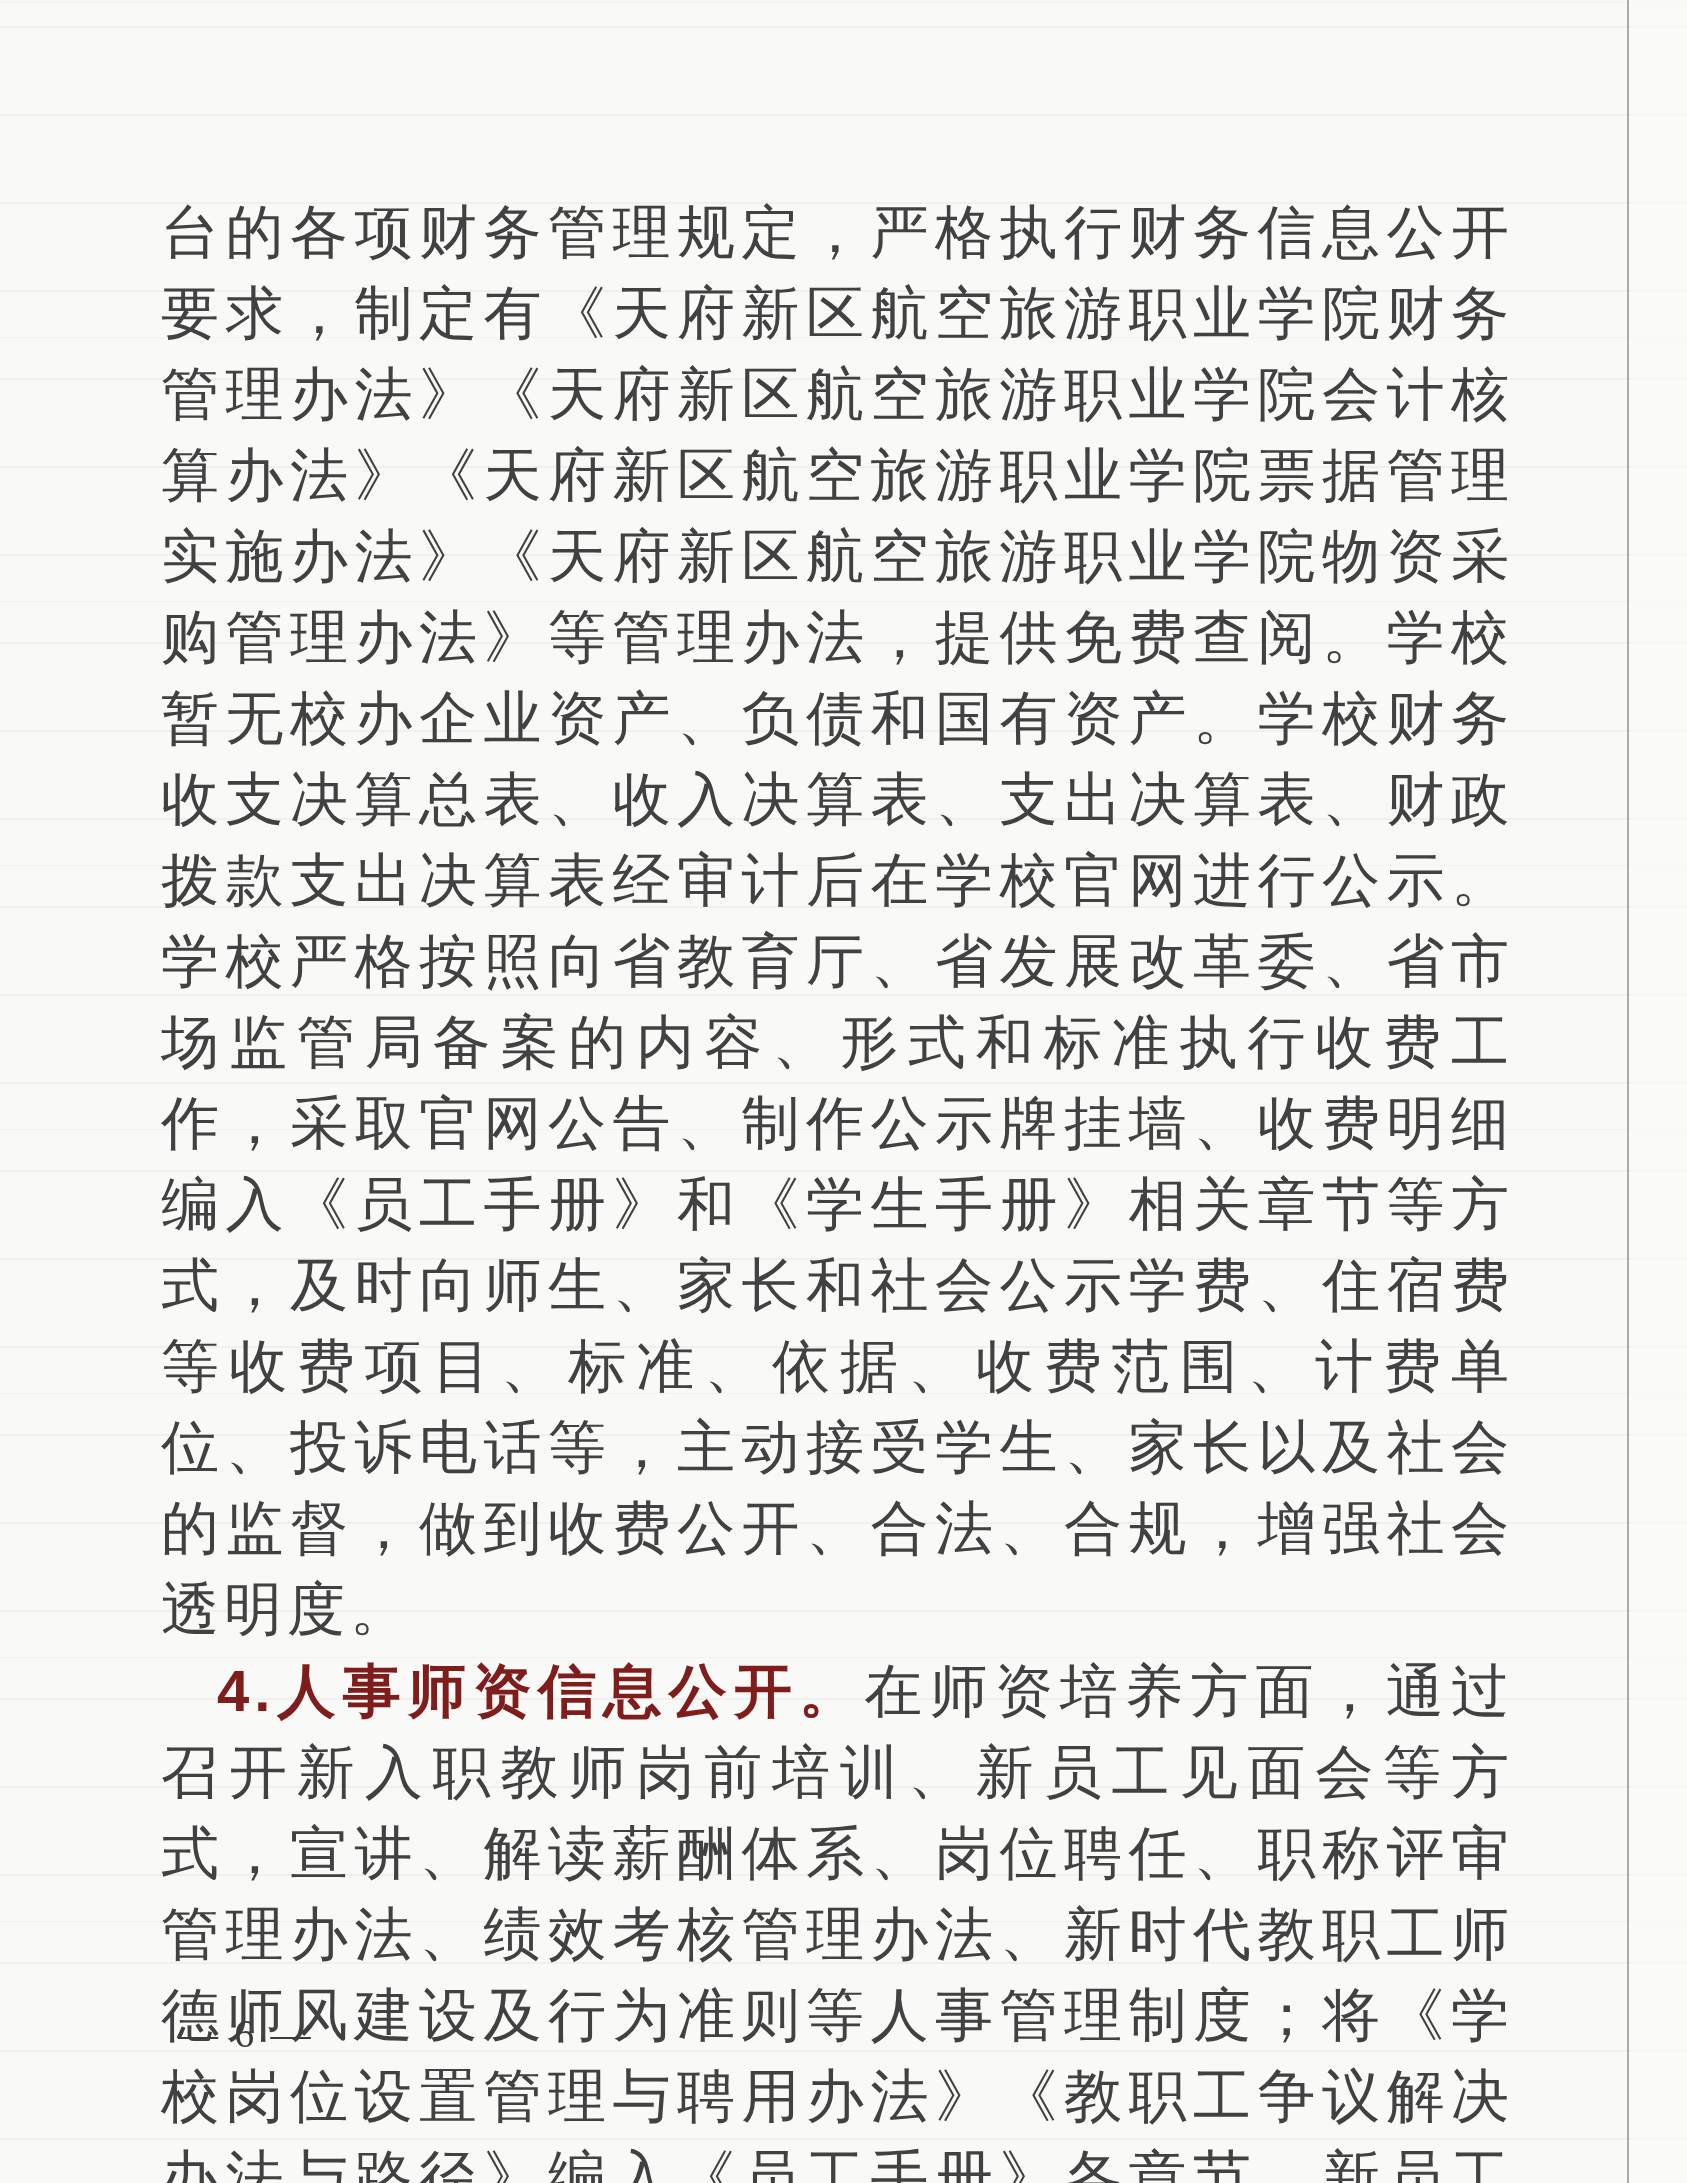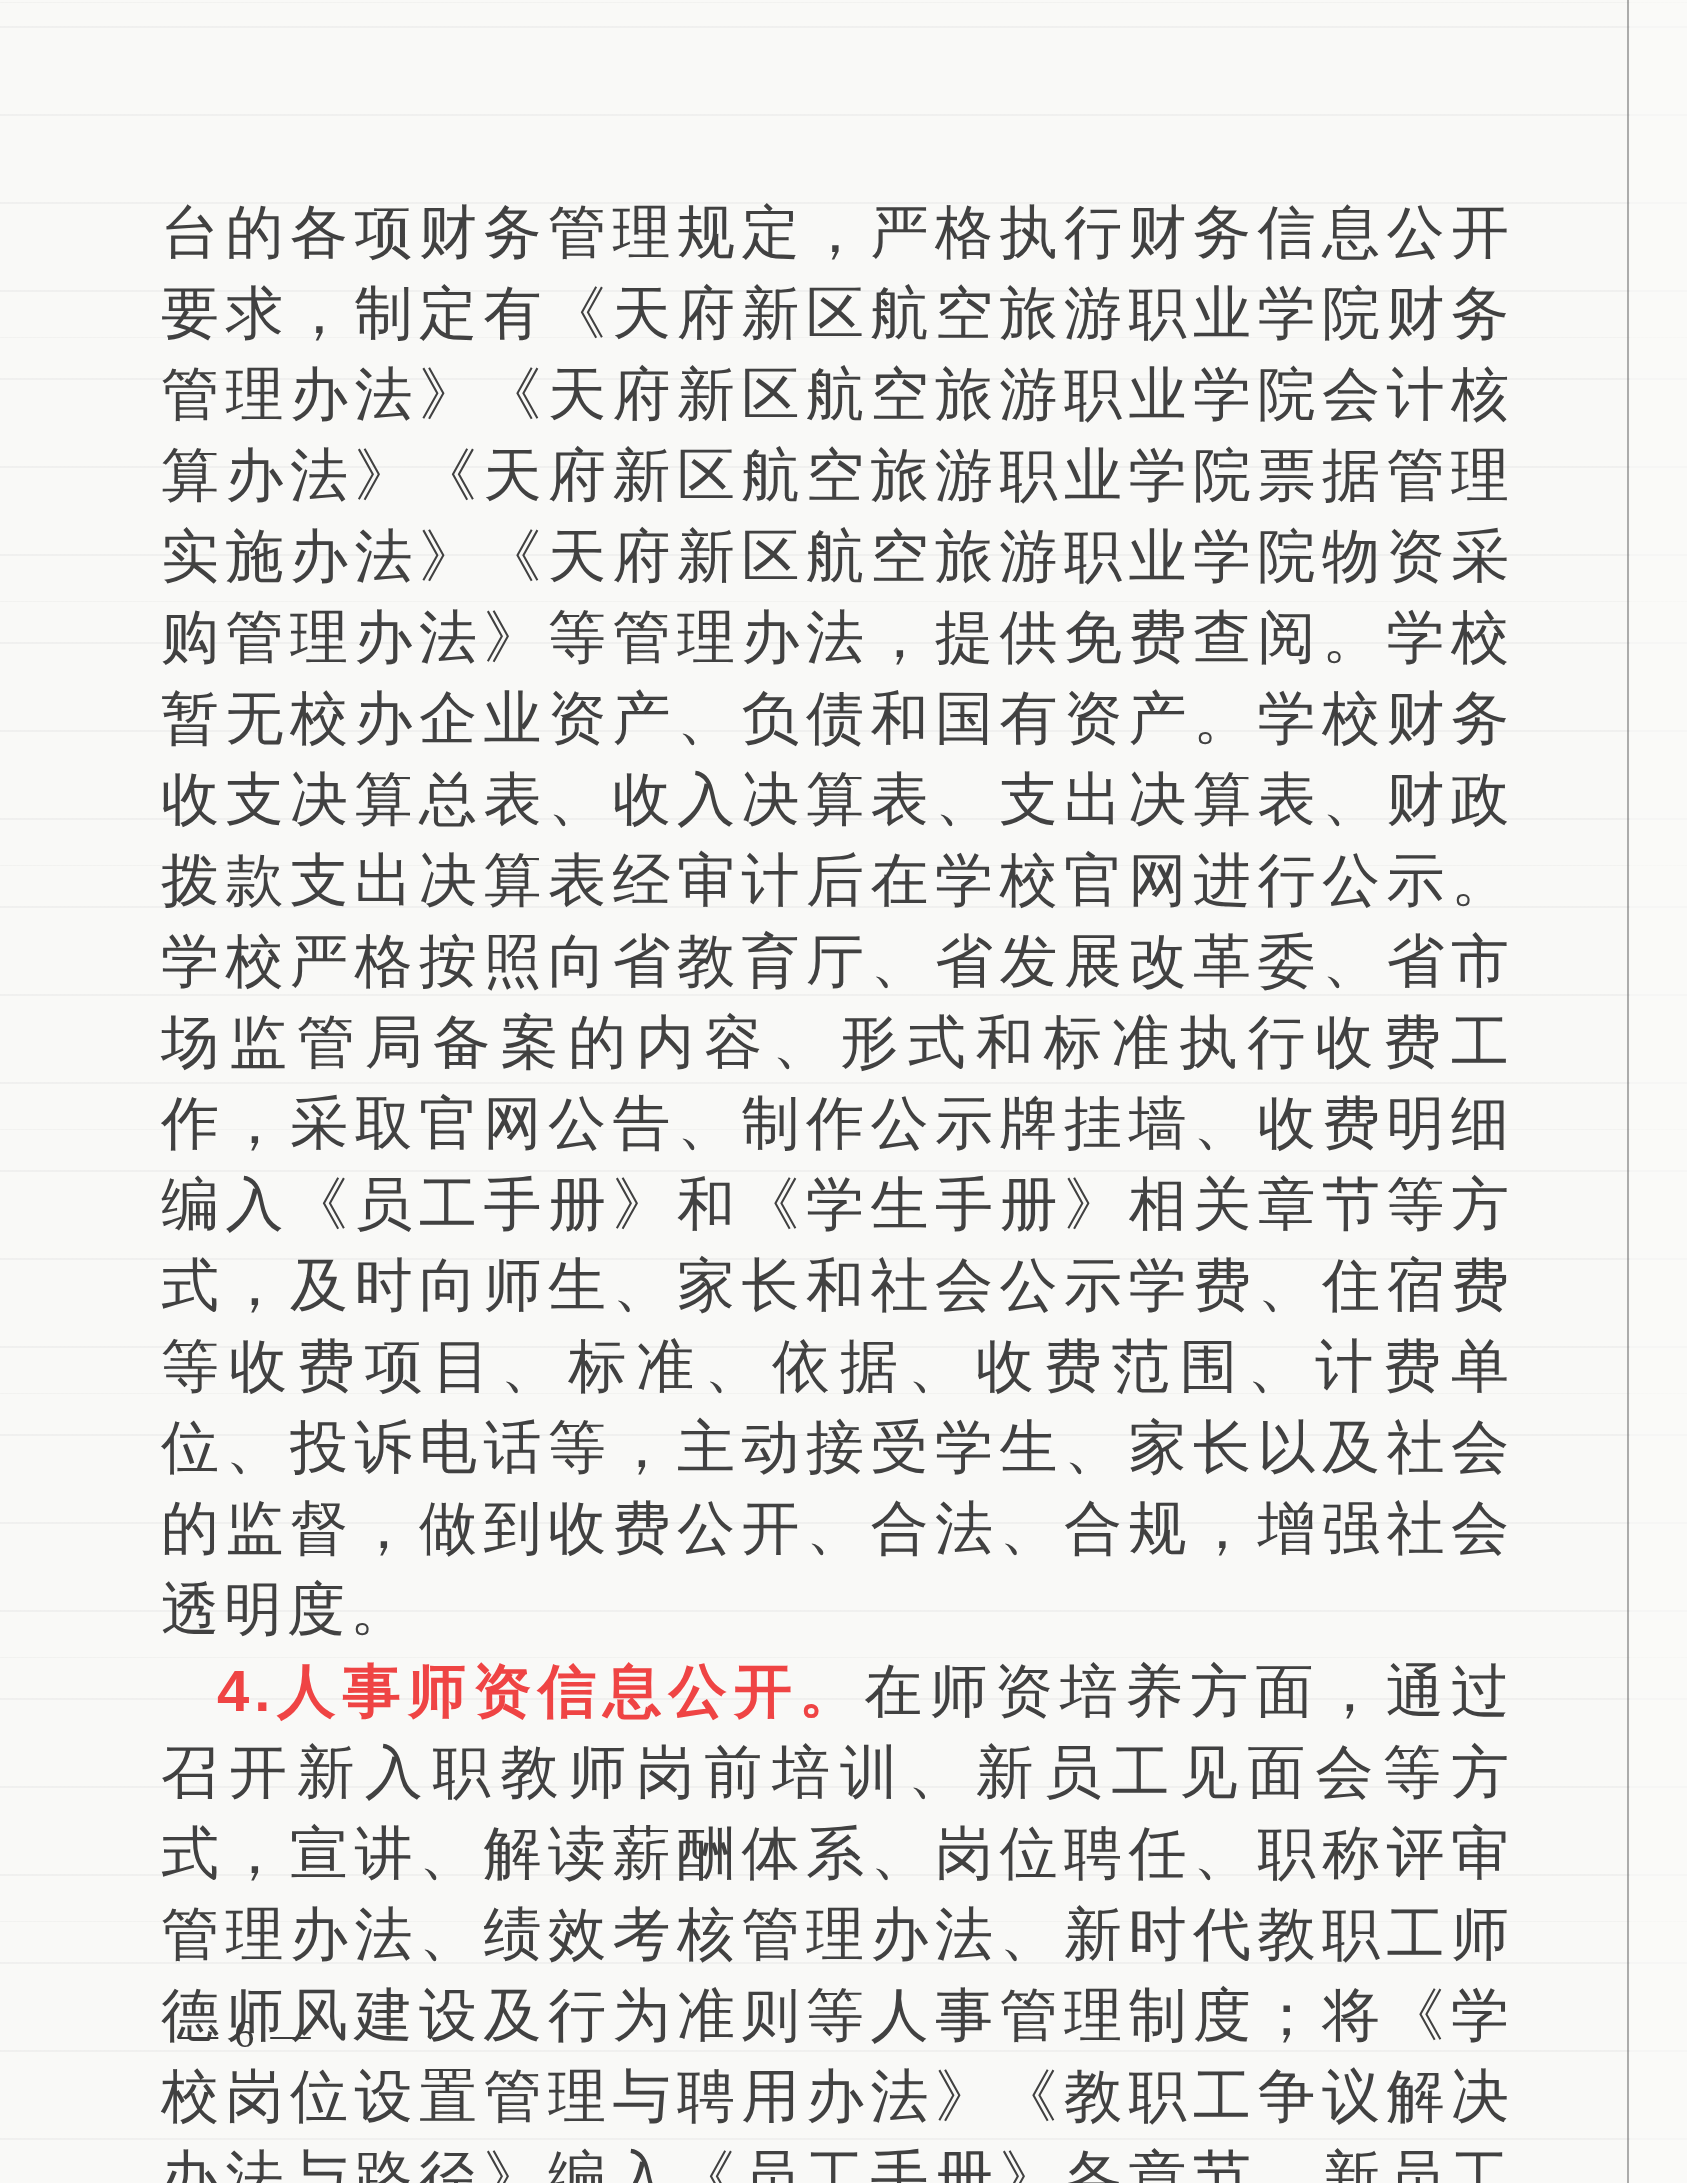--- a/index.html
+++ b/index.html
@@ -59,21 +59,21 @@
   }
   .para {
     margin: 0;
     padding: 0;
   }
   .para.indent {
     text-indent: 56px;
   }
   .heading {
     font-weight: bold;
-    color: #ef4444;
+    color: #7f1d1d;
     font-family: "Liberation Sans", "DejaVu Sans", sans-serif;
   }
   .page-number {
     position: absolute;
     left: 178px;
     top: 2010px;
     font-size: 40px;
     letter-spacing: 3.1px;
     color: #3c3c3c;
     font-family: "Liberation Serif", "DejaVu Serif", serif;

